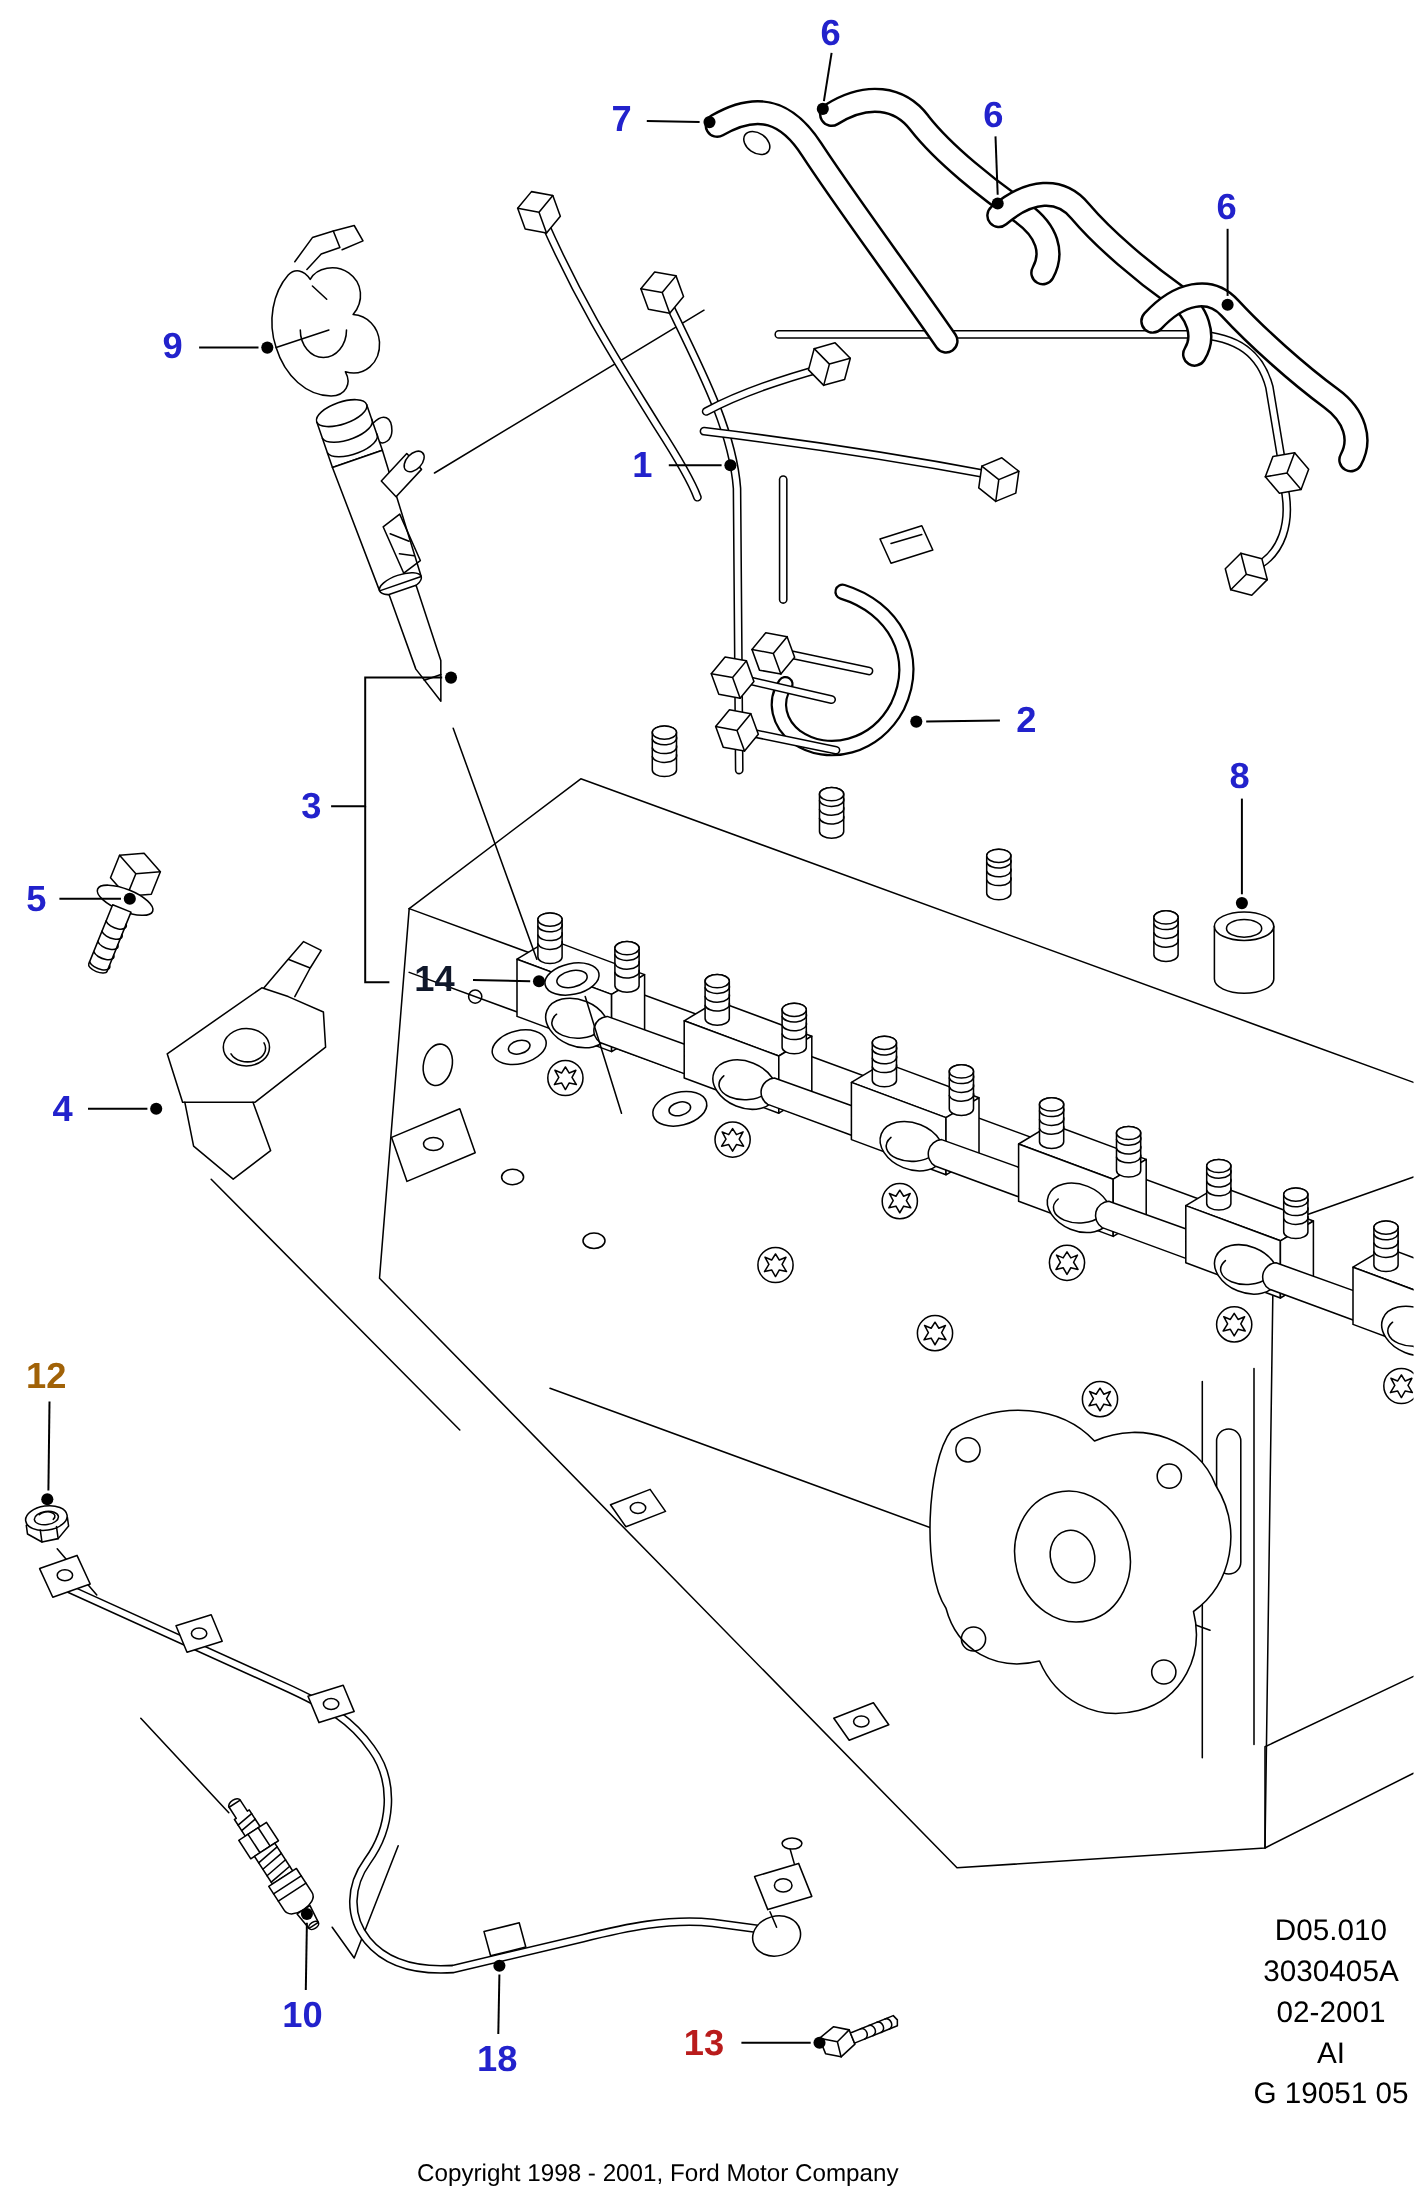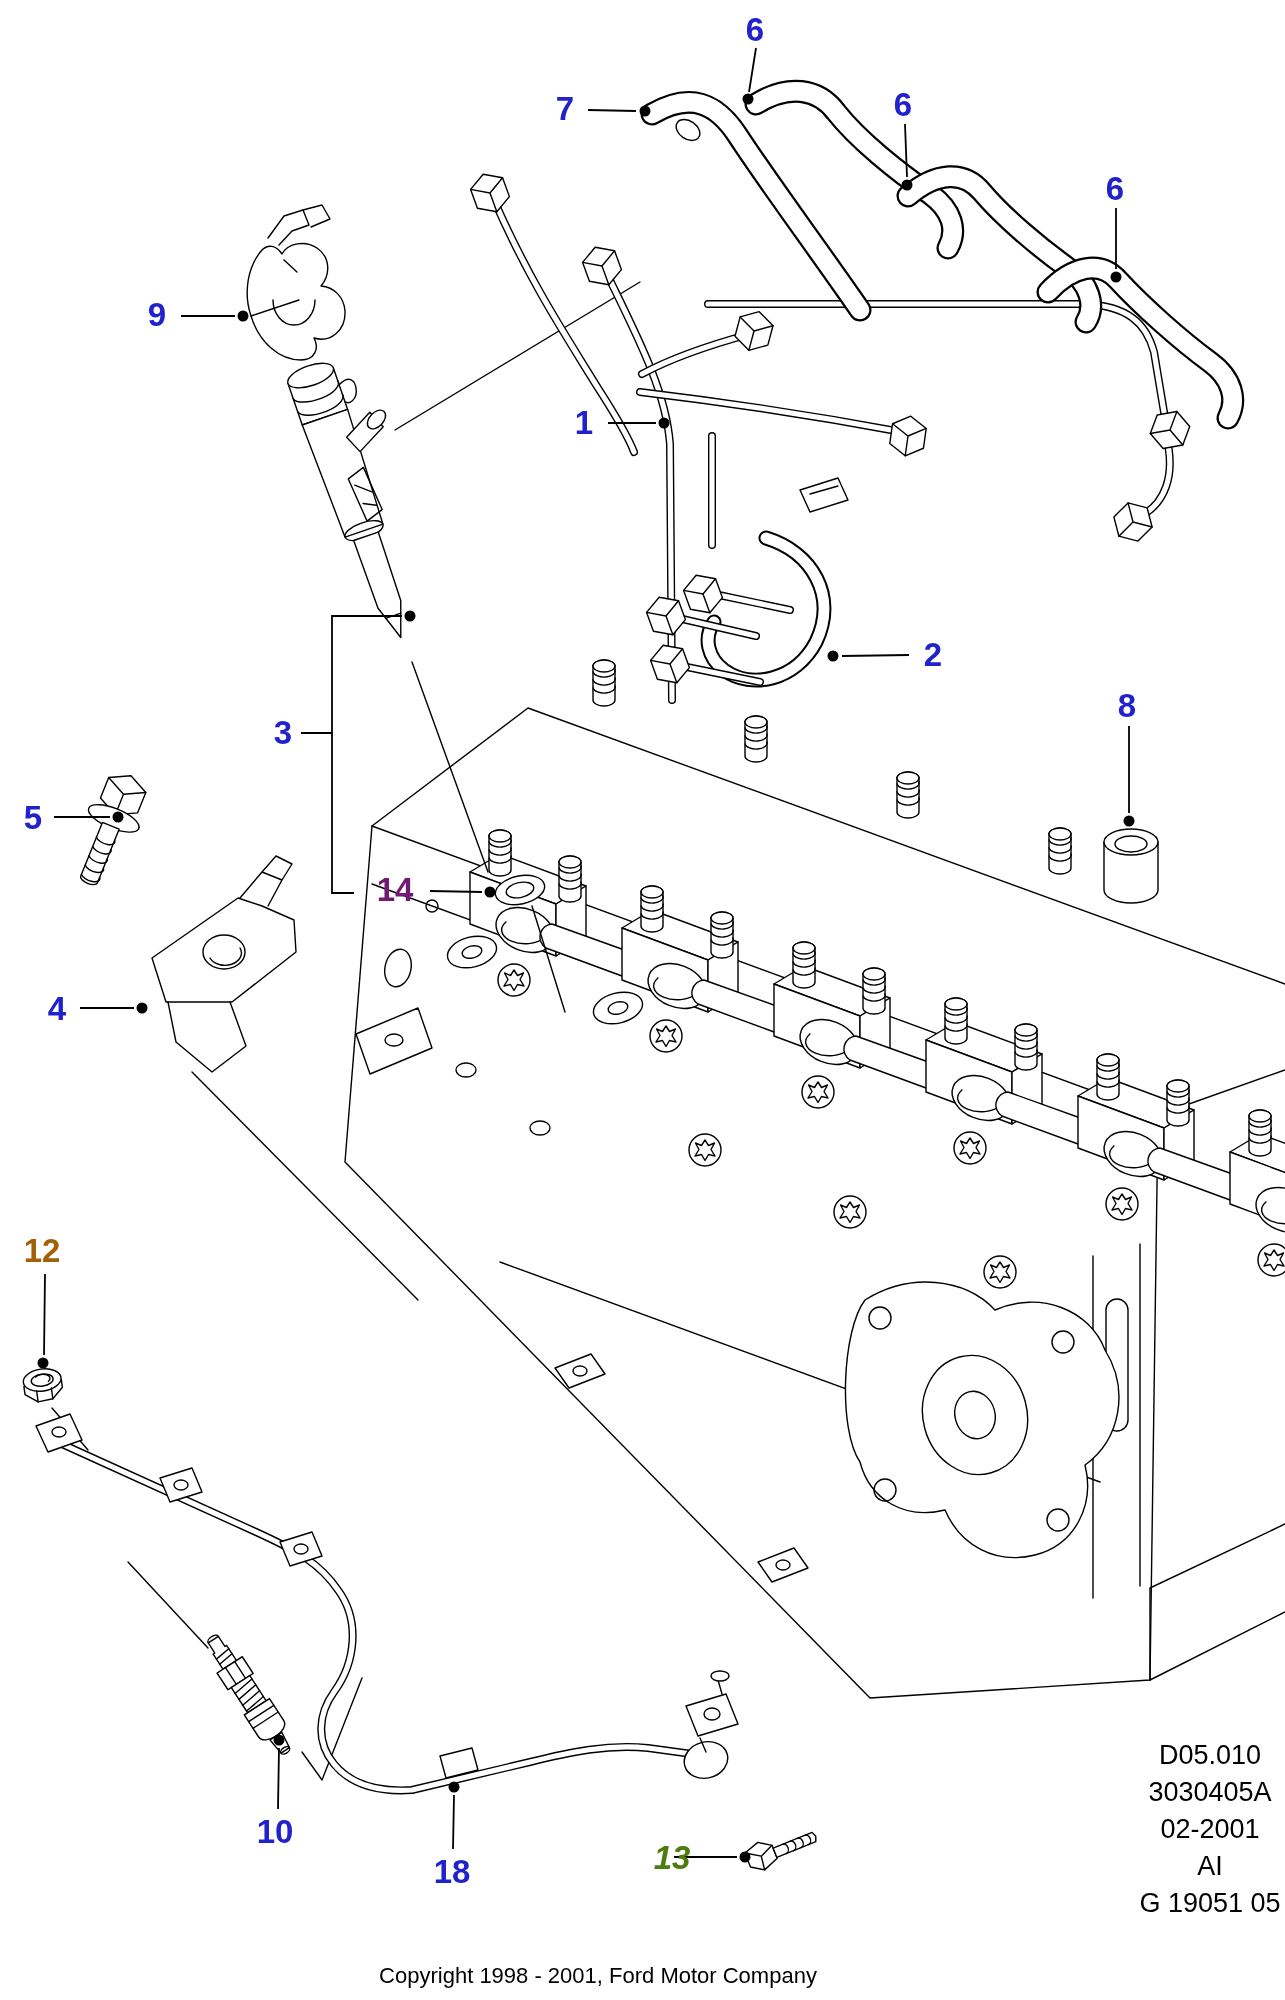--- a/index.html
+++ b/index.html
@@ -308,28 +308,28 @@
 
 <div id="callout-labels">
       <div class="callout" style="left: 755px; top: 29px; color: rgb(34, 34, 204);">6</div>
       <div class="callout" style="left: 565px; top: 108px; color: rgb(34, 34, 204);">7</div>
       <div class="callout" style="left: 903px; top: 104px; color: rgb(34, 34, 204);">6</div>
       <div class="callout" style="left: 1115px; top: 188px; color: rgb(34, 34, 204);">6</div>
       <div class="callout" style="left: 157px; top: 314px; color: rgb(34, 34, 204);">9</div>
       <div class="callout" style="left: 584px; top: 422px; color: rgb(34, 34, 204);">1</div>
       <div class="callout" style="left: 933px; top: 654px; color: rgb(34, 34, 204);">2</div>
       <div class="callout" style="left: 283px; top: 732px; color: rgb(34, 34, 204);">3</div>
-      <div class="callout" style="left: 395px; top: 889px; color: #701a75;">14</div>
+      <div class="callout" style="left: 395px; top: 889px; color: #0f172a;">14</div>
       <div class="callout" style="left: 1127px; top: 705px; color: rgb(34, 34, 204);">8</div>
       <div class="callout" style="left: 33px; top: 817px; color: rgb(34, 34, 204);">5</div>
       <div class="callout" style="left: 57px; top: 1008px; color: rgb(34, 34, 204);">4</div>
       <div class="callout" style="left: 42px; top: 1250px; color: #a16207;">12</div>
       <div class="callout" style="left: 275px; top: 1831px; color: rgb(34, 34, 204);">10</div>
       <div class="callout" style="left: 452px; top: 1871px; color: rgb(34, 34, 204);">18</div>
-      <div class="callout" style="left: 672px; top: 1857px; color: #4d7c0f; font-style: italic;">13</div>
+      <div class="callout" style="left: 640px; top: 1857px; color: #b91c1c;">13</div>
     </div>
 
 <div id="ref-block">
       <div>D05.010</div>
       <div>3030405A</div>
       <div>02-2001</div>
       <div>AI</div>
       <div>G 19051 05</div>
     </div>
 

